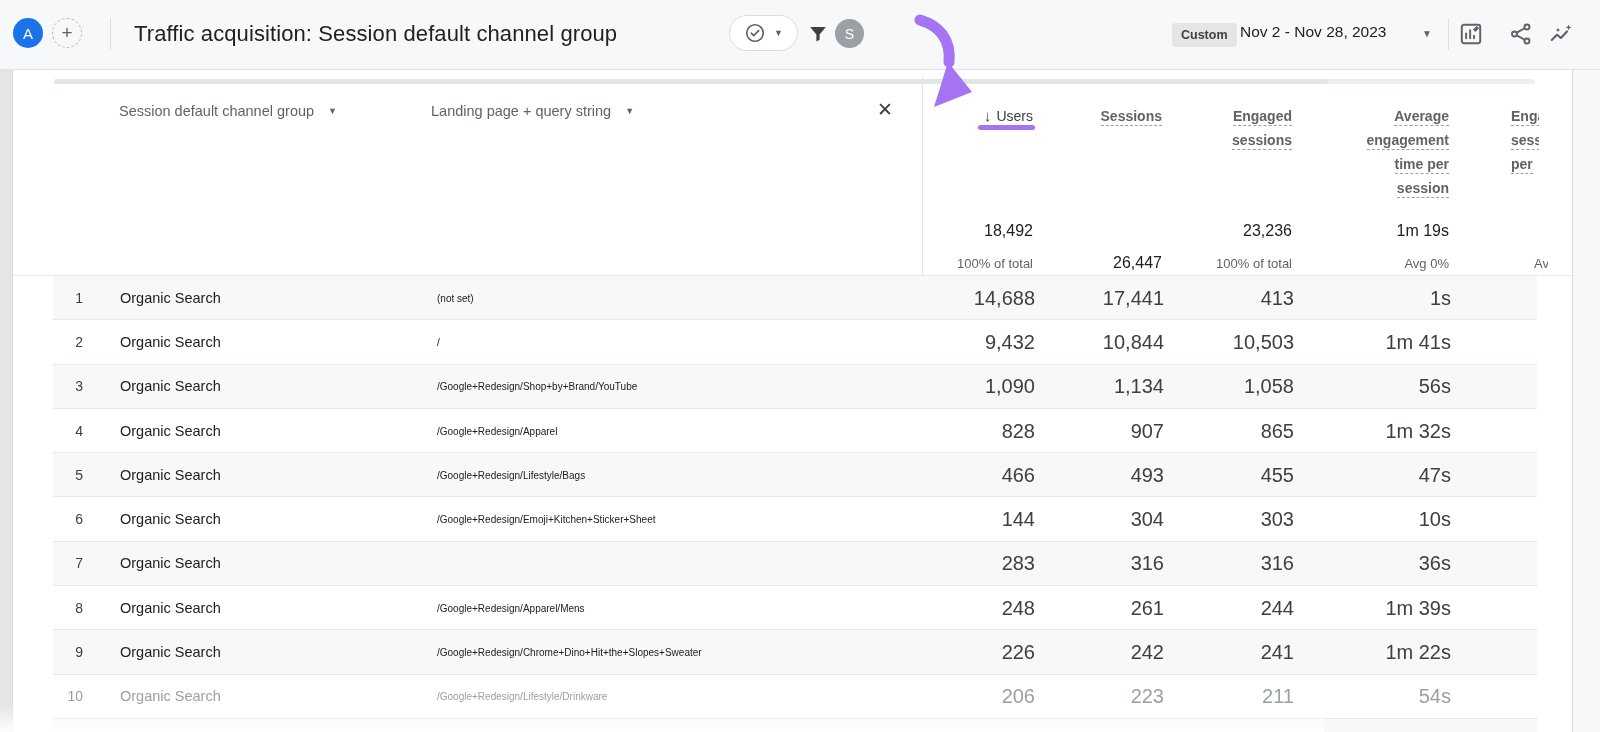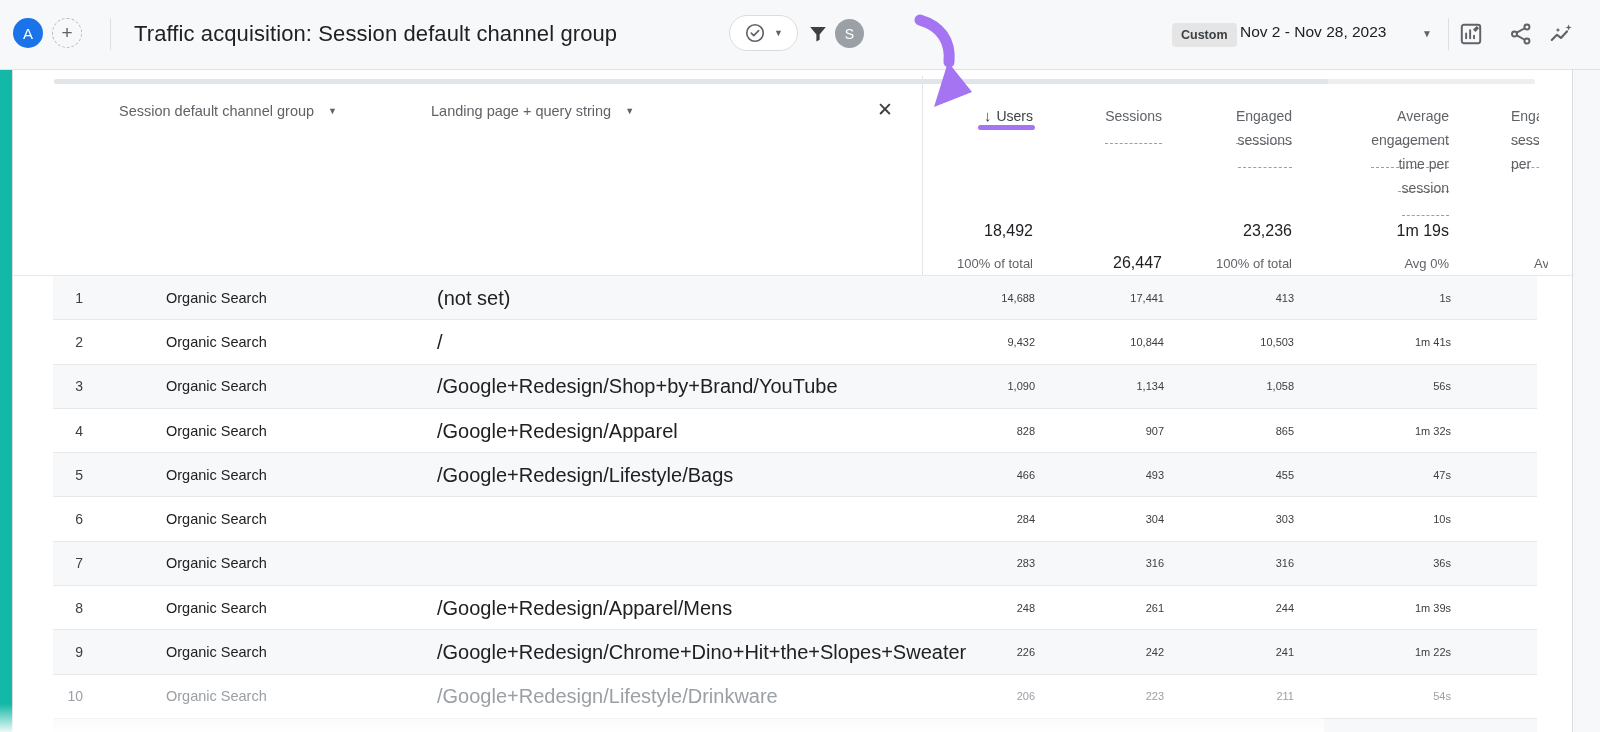--- a/index.html
+++ b/index.html
@@ -34,42 +34,42 @@
   .date-range { position:absolute; left:1240px; top:23px; font-size:15.5px; color:#202124;
     white-space:nowrap;text-align:center; }
   .date-caret { position:absolute; left:1422px; top:28px; font-size:10px; color:#5f6368; }
   .right-divider { left:1448px; }
   .tb-icon { position:absolute; top:21px; }
   .icn-customize { left:1458px; }
   .icn-share { left:1508px; }
   .icn-insights { left:1548px; }
 
   
-  .page { position:relative; width:1324px; height:662px; background:#14b8a6; }
+  .page { position:relative; width:1324px; height:662px; background:#e5e5e5; }
   .card { position:absolute; left:12px; top:0; width:1561px; height:680px; background:#fff;
     border-left:1px solid #dadce0; border-right:1px solid #dadce0; overflow:hidden; }
   .hscroll-track { position:absolute; left:41px; top:9px; right:37px; height:5px;
     border-radius:3px; background:#eceef0; }
   .hscroll-thumb { position:absolute; left:0; top:0; height:5px; width:86%;
     border-radius:3px; background:#e2e5e8; }
   .col-divider { position:absolute; left:909px; top:6px; bottom:0; width:1px; background:#e3e6e9; }
 
   
   .dim-head { position:absolute; top:33px; font-size:14.5px; color:#5f6368; white-space:nowrap;
     display:flex; align-items:center; gap:14px; }
   .dim-head .caret { font-size:9px; color:#5f6368; }
   .dh-1 { left:106px; }
   .dh-2 { left:418px; }
   .close-x { position:absolute; left:864px; top:30px; font-size:19px; color:#3c4043;
     line-height:20px; cursor:default; }
 
   
   .mh { position:absolute; top:34px; text-align:right; font-size:14px; line-height:24px;
     color:#5f6368; white-space:nowrap; }
-  .mh .dash { border-bottom:1px dashed #9aa0a6; padding-bottom:19px; }
+  .mh .dash { border-bottom:1px dashed #9aa0a6; padding-bottom:1px;font-weight:bold; }
   .mh-users { right:539px; color:#3c4043; }
   .mh-sessions { right:410px; }
   .mh-engaged { right:280px; }
   .mh-avg { right:123px; }
   .mh-clipped { left:1498px; width:28px; overflow:hidden; text-align:left; }
   .sort-arrow { font-size:15px; color:#3c4043; margin-right:5px; }
   .users-underline { position:absolute; left:965px; top:55px; width:57px; height:5px;
     border-radius:2.5px; background:var(--accent,#a574f3); }
 
   
@@ -81,23 +81,23 @@
   .tot-clipped { position:absolute; left:1521px; top:186px; width:14px; overflow:hidden;
     font-size:13px; color:#5f6368; white-space:nowrap; }
 
   
   .rows { position:absolute; left:0; top:205px; width:100%; }
   .row { position:relative; margin-left:40px; width:1484px; height:44.3px;
     border-bottom:1px solid #e6e8ea; background:#fff; }
   .row.odd { background:#f7f8f9; }
   .row .c { position:absolute; top:50%; transform:translateY(-50%); white-space:nowrap; }
   .c.num { left:0; width:30px; text-align:right; font-size:14px; color:#3c4043; }
-  .c.ch { left:67px; font-size:14.5px; font-weight:500; color:#202124;margin-left:46px; }
-  .c.lp { left:384px; font-size:20px; font-weight:500; color:#202124; }
-  .c.m  { text-align:right; font-size:11px; color:#3c4043; }
+  .c.ch { left:67px; font-size:14.5px; font-weight:500; color:#202124; }
+  .c.lp { left:384px; font-size:10px; font-weight:500; color:#202124; }
+  .c.m  { text-align:right; font-size:20px; color:#3c4043; }
   .m-users { right:502px; } .m-sessions { right:373px; }
   .m-engaged { right:243px; } .m-avg { right:86px; }
   .row.faded .c { color:#9aa0a6 !important; }
   .stripe-partial { margin-left:40px; width:1484px; height:14px; background:#f7f8f9; }
   .bottom-fade { position:absolute; left:0; right:0; bottom:0; height:28px;
     background:linear-gradient(rgba(255,255,255,0), rgba(255,255,255,.92)); pointer-events:none; }
 
   
   .anno-arrow { position:absolute; left:880px; top:8px; z-index:10; pointer-events:none; }
 </style>
@@ -261,21 +261,22 @@
     <span class="c ch">Organic Search</span>
     <span class="c lp">/Google+Redesign/Lifestyle/Bags</span>
     <span class="c m m-users">466</span>
     <span class="c m m-sessions">493</span>
     <span class="c m m-engaged">455</span>
     <span class="c m m-avg">47s</span>
   </div>
         <div class="row">
     <span class="c num">6</span>
     <span class="c ch">Organic Search</span>
-    <span class="c m m-users">284</span>
+    <span class="c lp">/Google+Redesign/Emoji+Kitchen+Sticker+Sheet</span>
+    <span class="c m m-users">144</span>
     <span class="c m m-sessions">304</span>
     <span class="c m m-engaged">303</span>
     <span class="c m m-avg">10s</span>
   </div>
         <div class="row odd">
     <span class="c num">7</span>
     <span class="c ch">Organic Search</span>
     <span class="c m m-users">283</span>
     <span class="c m m-sessions">316</span>
     <span class="c m m-engaged">316</span>

